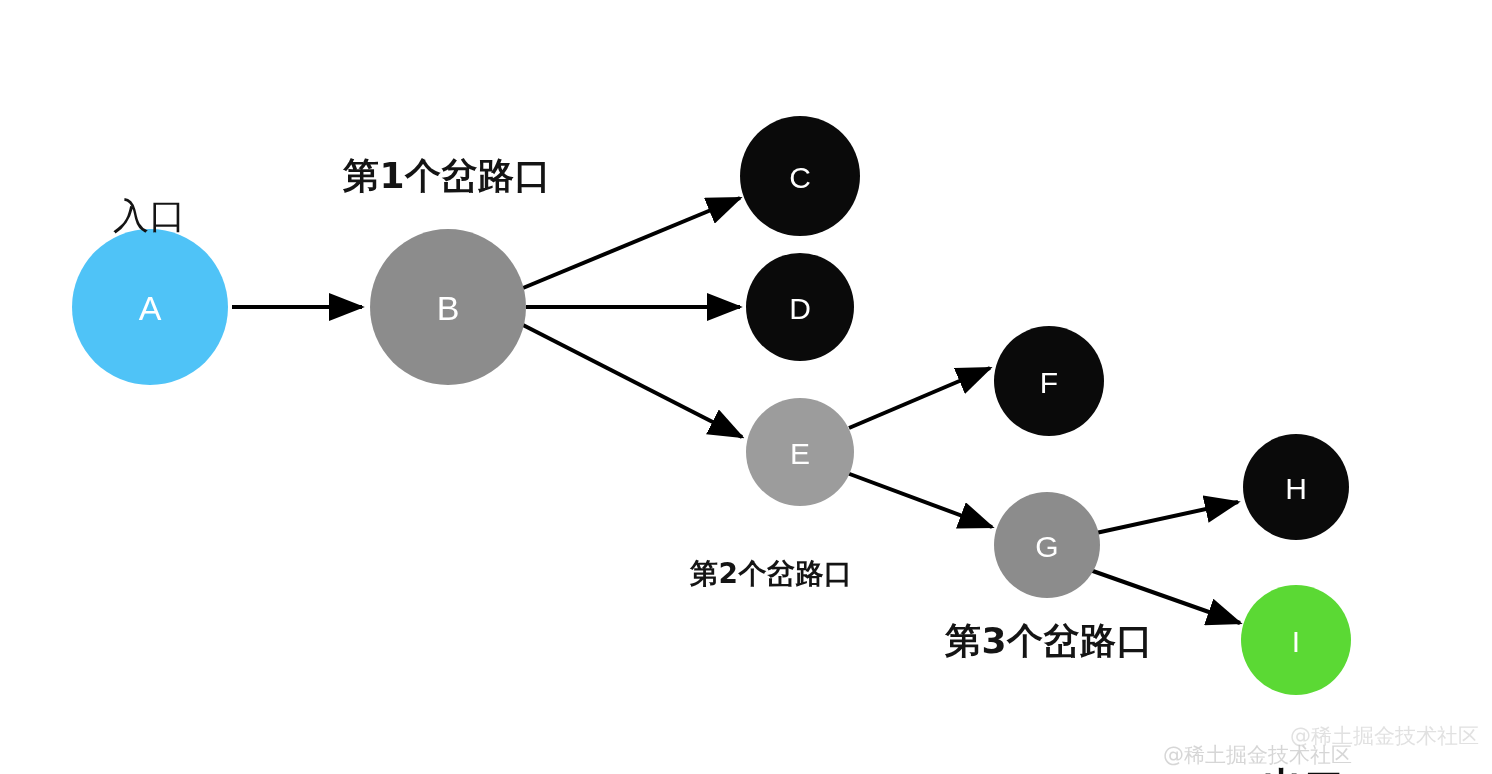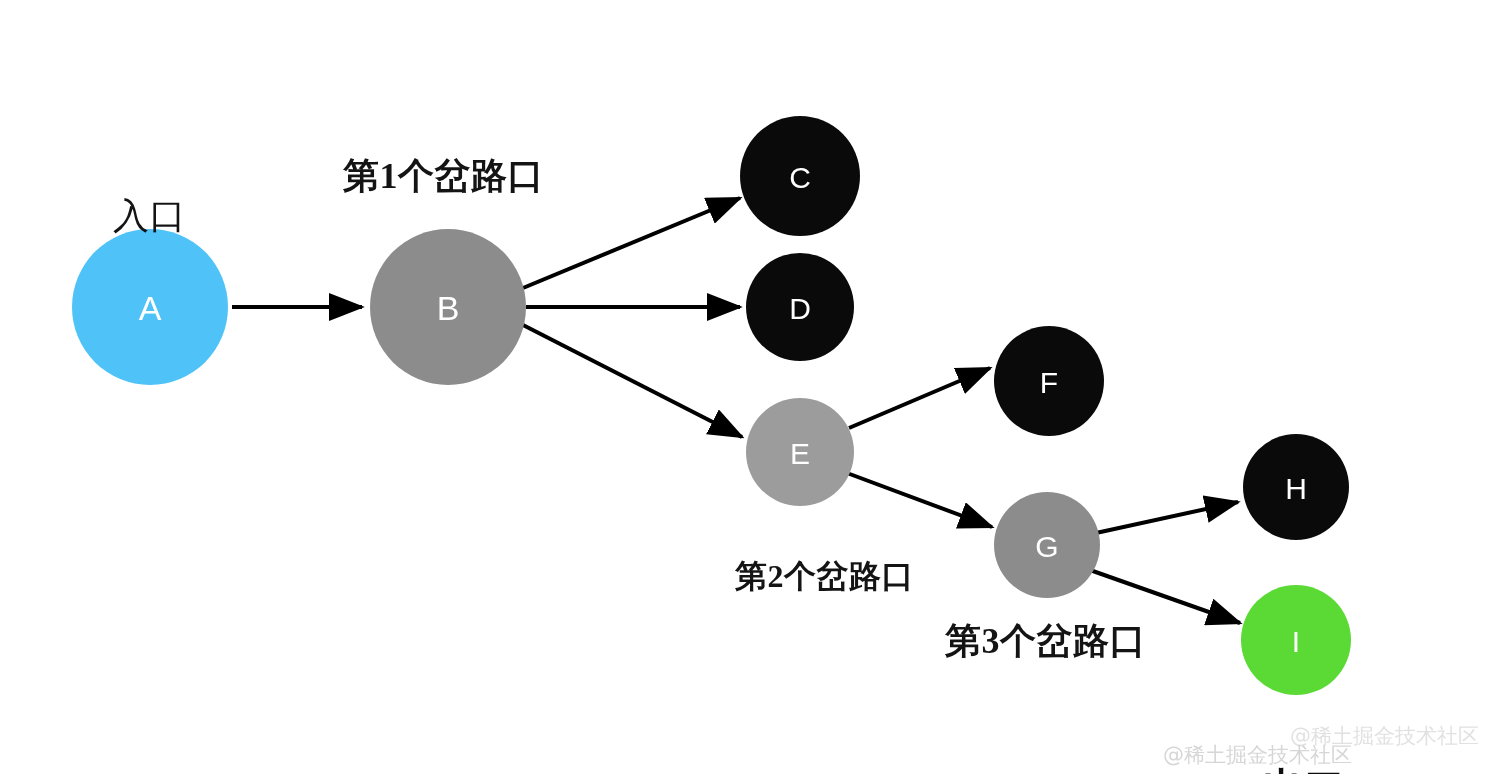--- a/index.html
+++ b/index.html
@@ -39,21 +39,20 @@
   }
   .annotation-text {
     position: absolute;
     color: #141414;
     font-family: "DejaVu Sans", "Liberation Sans", sans-serif;
     white-space: nowrap;
     letter-spacing: 0.5px;
   }
   .annotation-bold {
     font-weight: 700;
-    font-family: Liberation Serif, serif;
   }
   .annotation-regular {
     font-weight: 400;
   }
   .exit-text {
     position: absolute;
     color: #0d0d0d;
     font-family: "DejaVu Sans", "Liberation Sans", sans-serif;
     font-weight: 700;
     white-space: nowrap;
@@ -124,21 +123,21 @@
         <g>
           <circle cx="1296" cy="640" r="55" fill="#5BD934"></circle>
           <text x="1296" y="641" class="node-label-text" font-size="30" fill="#ffffff">I</text>
         </g>
       </g>
   </svg>
 
   <div id="annotations-group">
       <div class="annotation-text annotation-regular" style="left: 113px; top: 152px; font-size: 36px; margin-top: 40px;">入口</div>
       <div class="annotation-text annotation-bold" style="left: 343px; top: 152px; font-size: 36px;">第1个岔路口</div>
-      <div class="annotation-text annotation-bold" style="left: 735px; top: 555px; font-size: 32px;">第2个岔路口</div>
+      <div class="annotation-text annotation-bold" style="left: 690px; top: 555px; font-size: 28px;">第2个岔路口</div>
       <div class="annotation-text annotation-bold" style="left: 945px; top: 617px; font-size: 36px; text-align: right;">第3个岔路口</div>
     </div>
 
   <div class="exit-text" id="exit-label" style="left: 1262px; top: 740px; font-size: 42px; margin-top: 21px;">出口</div>
 
   <div id="watermarks-group">
       <div class="watermark" style="left: 1163px; top: 741px; font-size: 21px; opacity: 0.75;">@稀土掘金技术社区</div>
       <div class="watermark" style="left: 1290px; top: 722px; font-size: 21px; opacity: 0.55;">@稀土掘金技术社区</div>
     </div>
 

